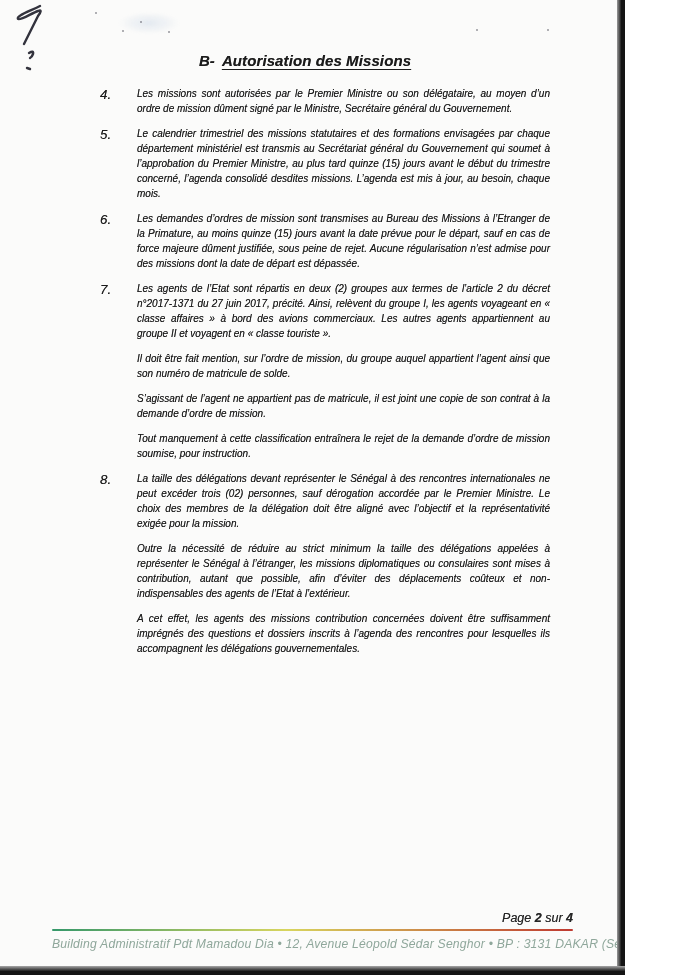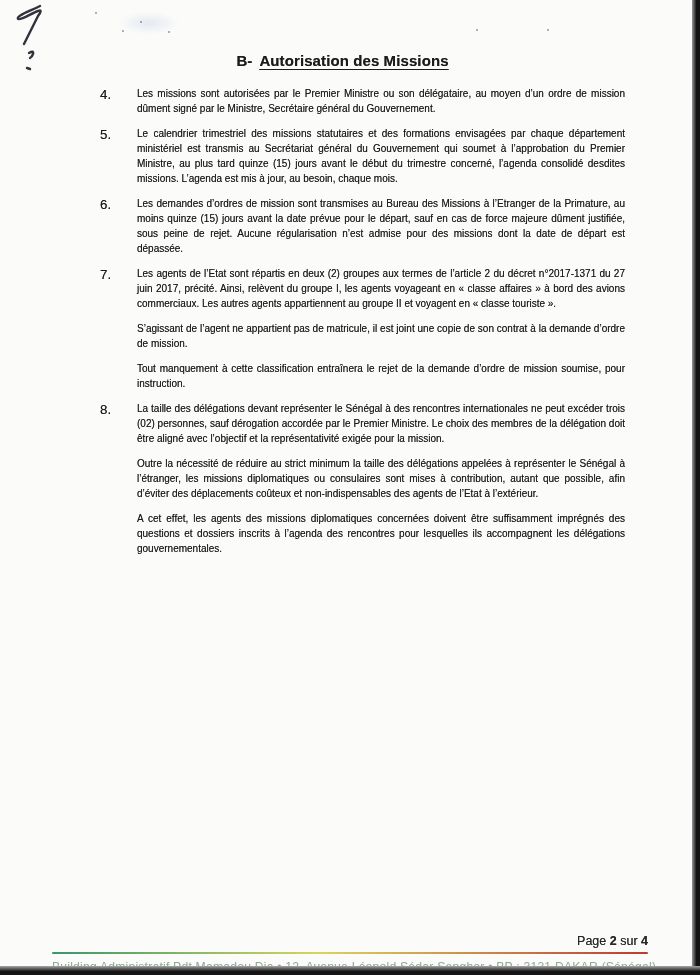--- a/index.html
+++ b/index.html
@@ -1,32 +1,33 @@
 <!DOCTYPE html>
 <html style="--ink: #1b1b1b; --flag-green: #35986a; --flag-yellow: #d8d55e; --flag-red: #bf3a31; --footer-text: #8fa79b; --scan-edge: #141414;"><head>
 <meta charset="utf-8">
 <style>
   html,body{margin:0;padding:0;background:#ffffff;}
   .page{
-    position:relative;width:700px;height:975px;overflow:hidden;
+    position:relative;width:625px;height:975px;overflow:hidden;
     background:#fbfbfa;
     font-family:"Liberation Sans","DejaVu Sans",sans-serif;
     color:var(--ink,#1b1b1b);
     text-shadow:0 0 .6px rgba(25,25,25,.65);
+    font-style:italic;
   }
   .title{margin:52px 75px 0 60px;text-align:center;font-size:15px;font-weight:bold;letter-spacing:.1px;}
   .tprefix{margin-right:7px;}
   .tmain{text-decoration:underline;text-underline-offset:2.5px;}
   .list{margin:17px 75px 0 100px;}
   .item{display:flex;margin-bottom:10px;}
   .num{flex:0 0 25px;width:25px;font-size:13.3px;line-height:18.6px;}
   .paras{flex:1;min-width:0;}
   .para{margin:0 0 10px 12px;font-size:10px;line-height:15px;text-align:justify;text-justify:inter-word;}
   .para:last-child{margin-bottom:0;}
-  .footer{position:absolute;left:52px;right:52px;bottom:1px;}
+  .footer{position:absolute;left:52px;right:52px;bottom:24px;}
   .pagenum{text-align:right;font-size:12.5px;margin-bottom:4px;color:#262626;}
   .pagenum b{font-weight:bold;}
   .flagline{height:2px;border-radius:1px;
     background:linear-gradient(to right,var(--flag-green,#35986a),var(--flag-yellow,#d8d55e) 45%,var(--flag-red,#bf3a31));}
   .address{margin-top:6px;text-align:center;font-size:12.2px;letter-spacing:.2px;
     color:var(--footer-text,#8fa79b);text-shadow:none;white-space:nowrap;}
   .edge-right{position:absolute;top:0;right:0;width:8px;height:100%;
     background:linear-gradient(to right,#9a9a9a,var(--scan-edge,#141414) 55%);}
   .edge-bottom{position:absolute;left:0;bottom:0;width:100%;height:9px;
     background:linear-gradient(to bottom,#a8a8a8,var(--scan-edge,#141414) 60%);}
@@ -75,30 +76,31 @@
       <div class="item">
         <div class="num">6.</div>
         <div class="paras">
           <p class="para">Les demandes d’ordres de mission sont transmises au Bureau des Missions à l’Etranger de la Primature, au moins quinze (15) jours avant la date prévue pour le départ, sauf en cas de force majeure dûment justifiée, sous peine de rejet. Aucune régularisation n’est admise pour des missions dont la date de départ est dépassée.</p>
         </div>
       </div>
       <div class="item">
         <div class="num">7.</div>
         <div class="paras">
           <p class="para">Les agents de l’Etat sont répartis en deux (2) groupes aux termes de l’article 2 du décret n°2017-1371 du 27 juin 2017, précité. Ainsi, relèvent du groupe I, les agents voyageant en « classe affaires » à bord des avions commerciaux. Les autres agents appartiennent au groupe II et voyagent en « classe touriste ».</p>
+          <p class="para">Il doit être fait mention, sur l’ordre de mission, du groupe auquel appartient l’agent ainsi que son numéro de matricule de solde.</p>
           <p class="para">S’agissant de l’agent ne appartient pas de matricule, il est joint une copie de son contrat à la demande d’ordre de mission.</p>
           <p class="para">Tout manquement à cette classification entraînera le rejet de la demande d’ordre de mission soumise, pour instruction.</p>
         </div>
       </div>
       <div class="item">
         <div class="num">8.</div>
         <div class="paras">
           <p class="para">La taille des délégations devant représenter le Sénégal à des rencontres internationales ne peut excéder trois (02) personnes, sauf dérogation accordée par le Premier Ministre. Le choix des membres de la délégation doit être aligné avec l’objectif et la représentativité exigée pour la mission.</p>
           <p class="para">Outre la nécessité de réduire au strict minimum la taille des délégations appelées à représenter le Sénégal à l’étranger, les missions diplomatiques ou consulaires sont mises à contribution, autant que possible, afin d’éviter des déplacements coûteux et non-indispensables des agents de l’Etat à l’extérieur.</p>
-          <p class="para">A cet effet, les agents des missions diplomatiques concernées doivent être suffisamment imprégnés des questions et dossiers inscrits à l’agenda des rencontres pour lesquelles ils accompagnent les délégations gouvernementales.</p>
+          <p class="para">A cet effet, les agents des missions contribution concernées doivent être suffisamment imprégnés des questions et dossiers inscrits à l’agenda des rencontres pour lesquelles ils accompagnent les délégations gouvernementales.</p>
         </div>
       </div>
     </div>
 
   <div class="footer">
     <div class="pagenum">
       <span>Page</span>
       <b>2</b>
       <span>sur</span>
       <b>4</b>

